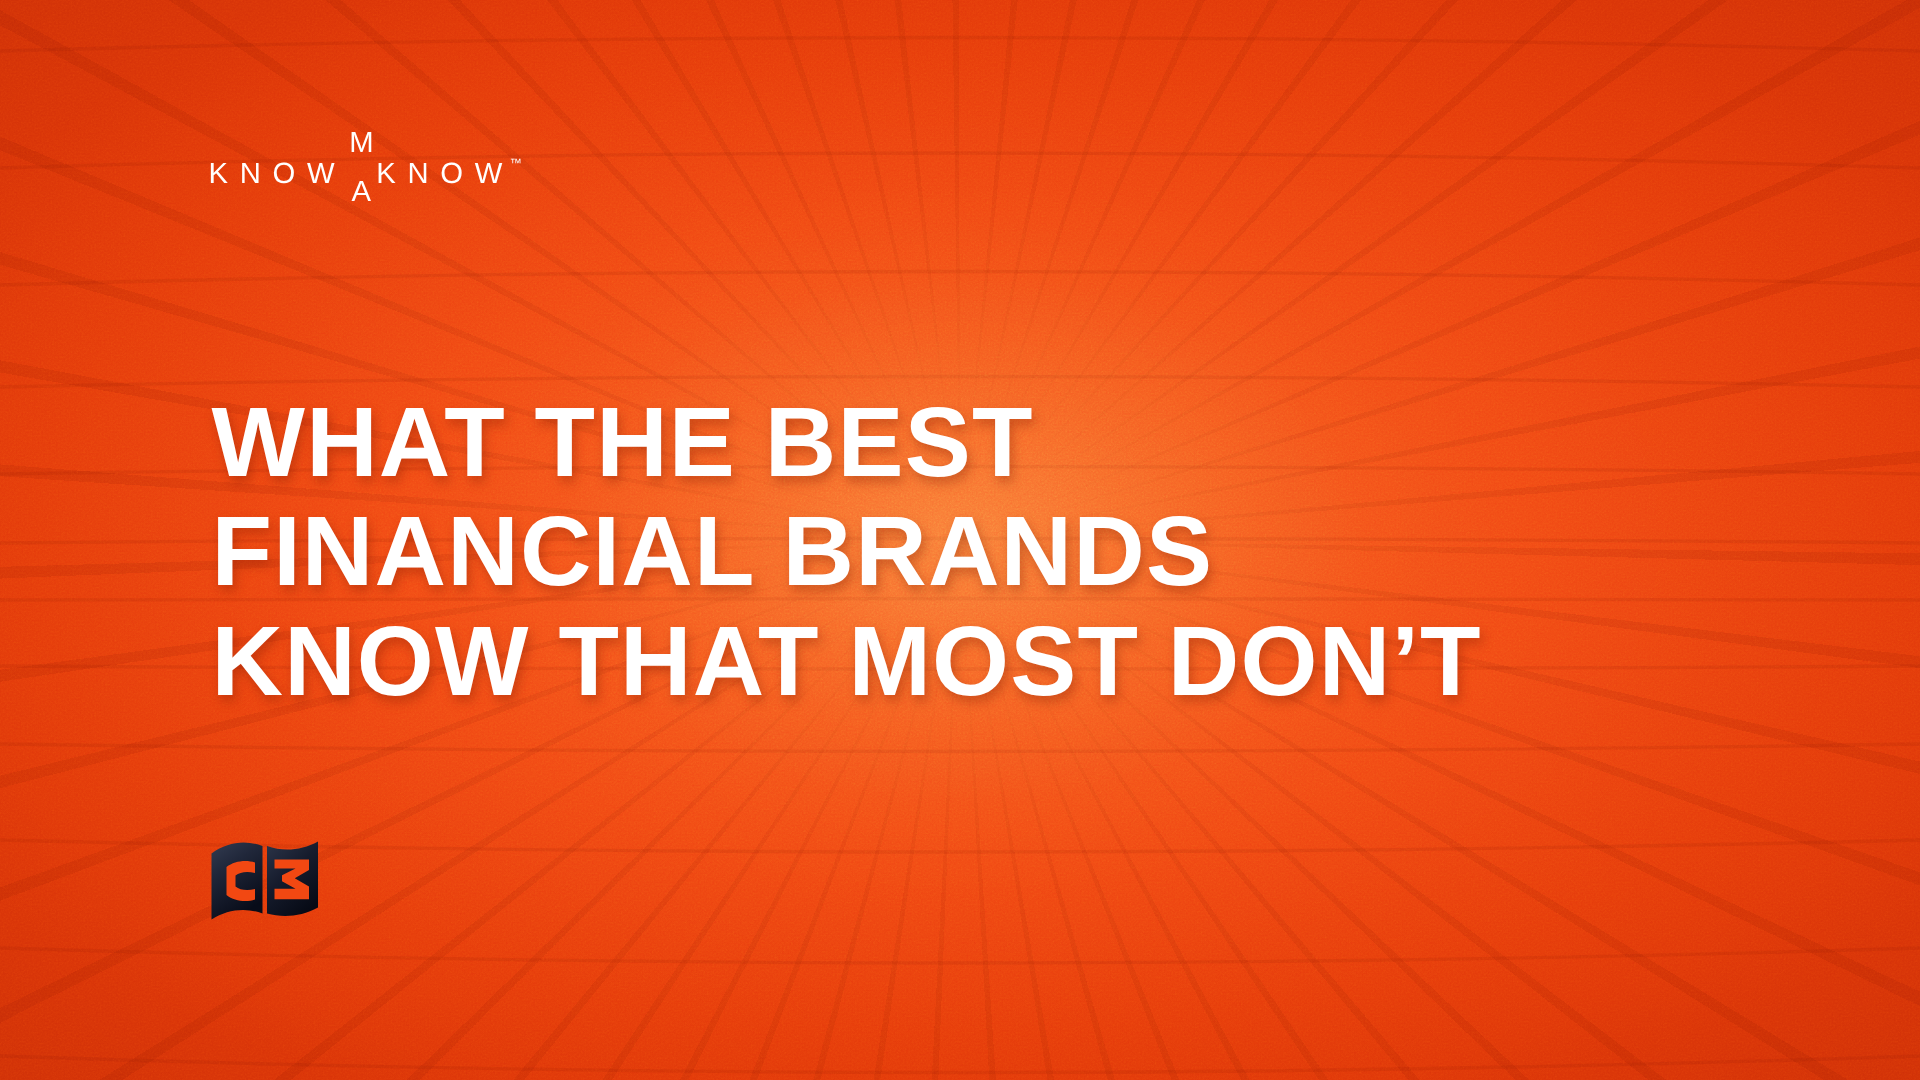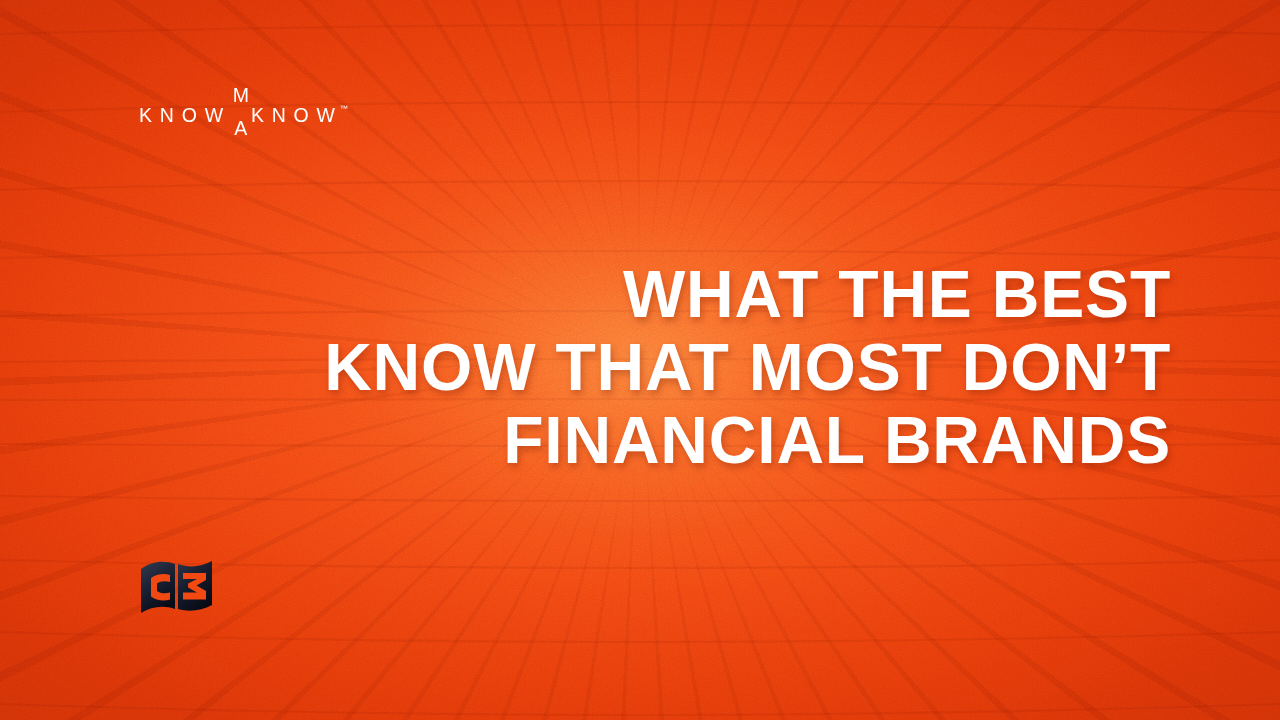--- a/index.html
+++ b/index.html
@@ -143,21 +143,21 @@
     width: 1030px;
     color: #FFFFFF;
     font-family: "Liberation Sans", sans-serif;
     font-weight: 700;
     font-size: 66px;
     line-height: 73px;
     letter-spacing: 0.012em;
     text-transform: uppercase;
     text-shadow: 2px 4px 7px rgba(120,24,0,0.34);
   }
-  .headline .hl-line { display: block; white-space: nowrap; text-align: right; }
+  .headline .hl-line { display: block; white-space: nowrap; }
 
   
   .c3-mark {
     position: absolute;
     left: 138px;
     top: 558px;
     width: 78px;
     height: 58px;
   }
   .c3-mark svg { display: block; width: 100%; height: 100%; }
@@ -208,22 +208,22 @@
     <span class="wm-stack">
       <span class="wm-up">M</span>
       <span class="wm-dn">A</span>
     </span>
     <span class="wm-seg">KNOW</span>
     <span class="wm-tm">™</span>
   </div>
 
   <h1 class="headline">
     <span class="hl-line">WHAT THE BEST</span>
+    <span class="hl-line">FINANCIAL BRANDS</span>
     <span class="hl-line">KNOW THAT MOST DON’T</span>
-    <span class="hl-line">FINANCIAL BRANDS</span>
   </h1>
 
   <div class="c3-mark">
     <svg viewBox="0 0 78 58" aria-hidden="true">
       <defs>
         <linearGradient id="c3grad" x1="0" y1="0" x2="0.45" y2="1">
           <stop offset="0%" stop-color="#333C51"></stop>
           <stop offset="38%" stop-color="#20273A"></stop>
           <stop offset="100%" stop-color="#080C19"></stop>
         </linearGradient>

